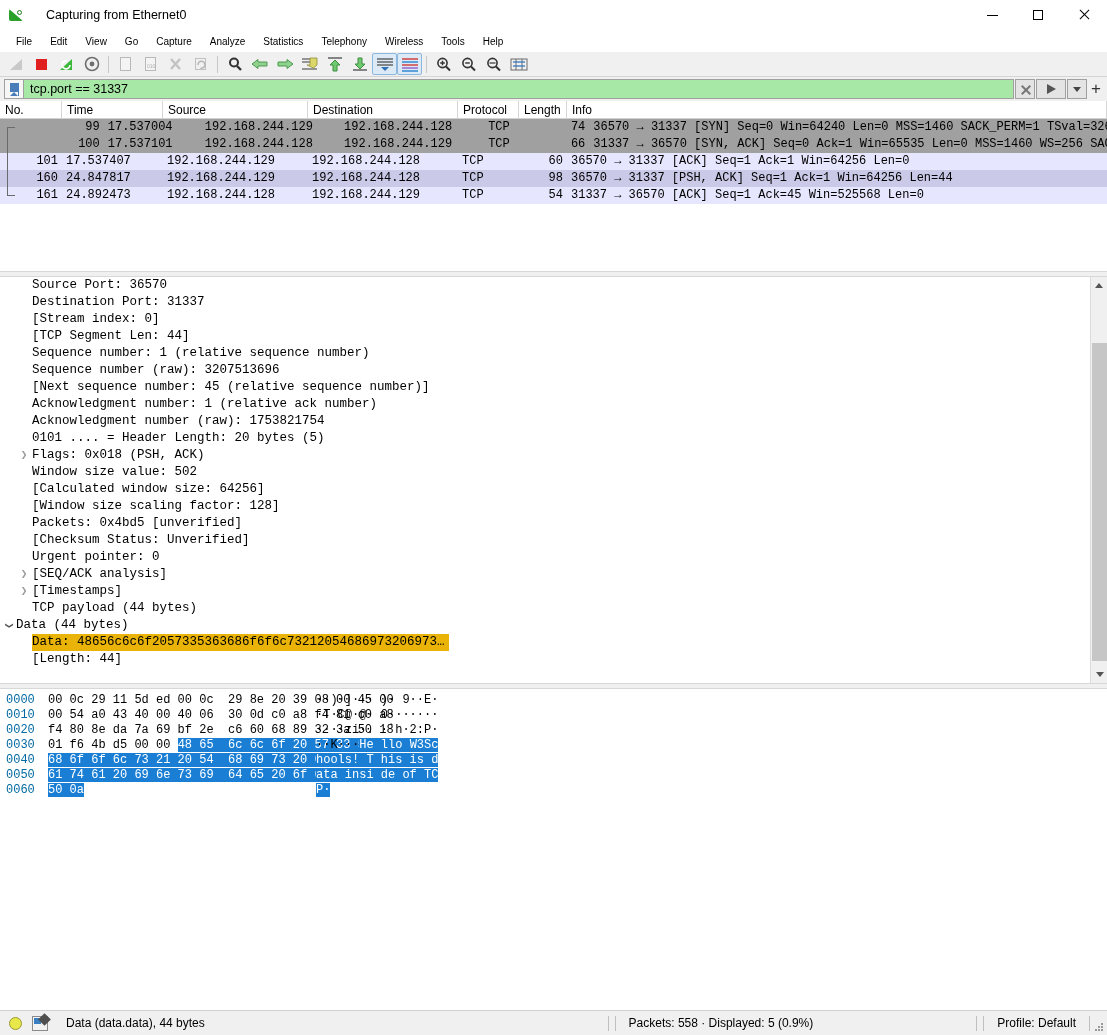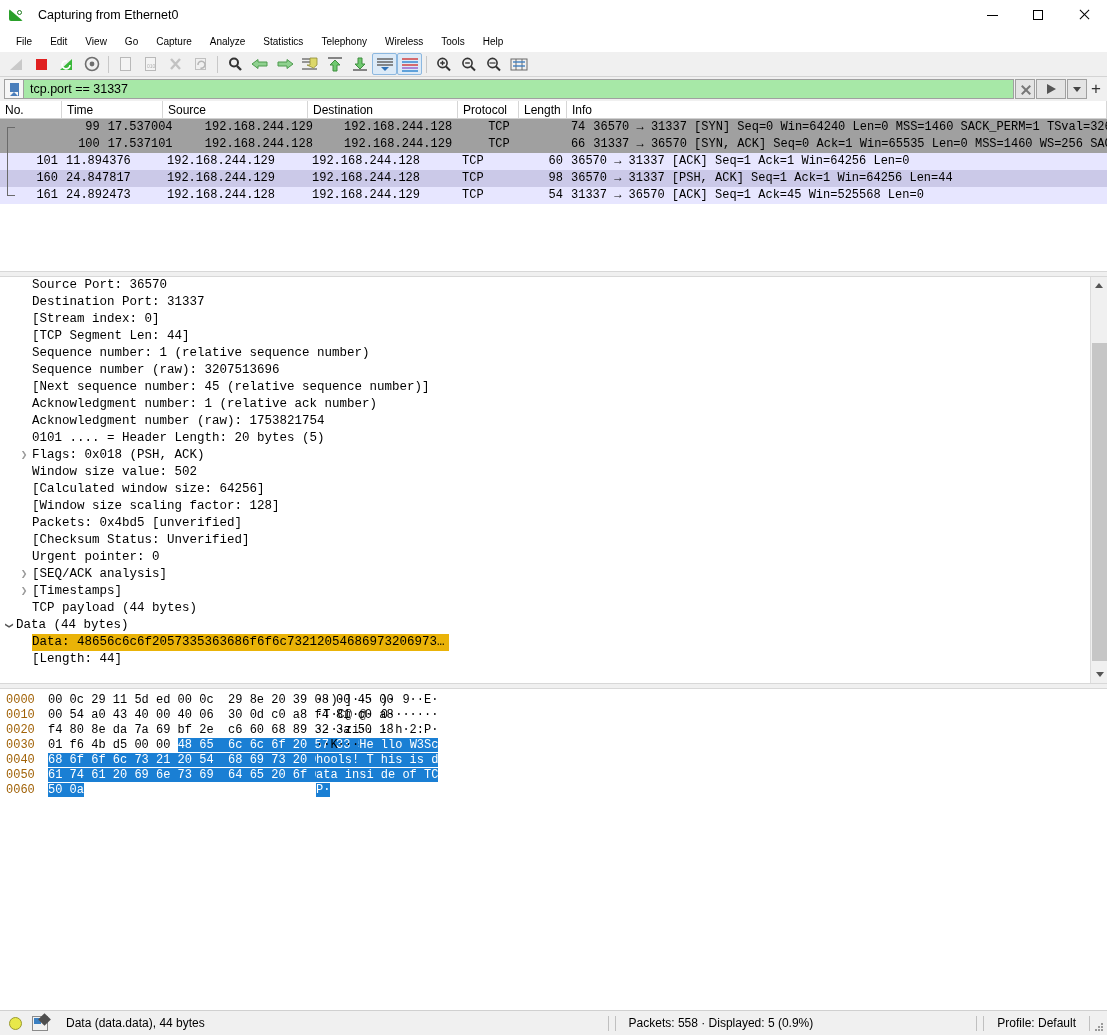--- a/index.html
+++ b/index.html
@@ -23,21 +23,21 @@
   .app-icon { width:18px; height:16px; margin-left:8px; position:relative; }
   .app-icon .fin {
     position:absolute; left:1px; top:2px; width:0; height:0;
     border-left:14px solid #2aa02a; border-top:12px solid transparent;
     border-radius:2px;
   }
   .app-icon .dot {
     position:absolute; left:9px; top:3px; width:5px; height:5px;
     border-radius:50%; background:#ffffff; border:1px solid #1d7a1d;
   }
-  .title-text { margin-left:12px; font-size:12.5px; color:#000; }
+  .title-text { margin-left:20px; font-size:12.5px; color:#000; }
   .wincontrols { position:absolute; right:0; top:0; height:30px; display:flex; }
   .wc { width:46px; height:30px; display:flex; align-items:center; justify-content:center; }
   .wc .min { width:11px; height:1px; background:#000; }
   .wc .max { width:10px; height:10px; border:1px solid #000; }
   .wc .cls { position:relative; width:12px; height:12px; }
   .wc .cls:before, .wc .cls:after {
     content:""; position:absolute; left:0; top:5px; width:13px; height:1px; background:#000;
   }
   .wc .cls:before { transform:rotate(45deg); }
   .wc .cls:after  { transform:rotate(-45deg); }
@@ -110,21 +110,21 @@
   
   .vsb { position:absolute; right:0; top:0; width:17px; height:100%; background:#f0f0f0; border-left:1px solid #dcdcdc; }
   .vsb .arrow { height:17px; display:flex; align-items:center; justify-content:center; background:#f0f0f0; }
   .vsb .thumb { position:absolute; left:1px; width:15px; background:#c6c6c6; }
   .chev { width:0;height:0; border-left:4px solid transparent; border-right:4px solid transparent; }
   .chev.up { border-bottom:5px solid #555; } .chev.dn { border-top:5px solid #555; }
 
   
   .hexpane { height:300px; background:#ffffff; padding-top:4px; position:relative; }
   .hex-row { display:flex; height:15px; font-family:"Liberation Mono", monospace; font-size:12px; line-height:15px; white-space:pre; }
-  .hex-off { color:#a16207; width:48px; text-align:left; padding-left:6px; }
+  .hex-off { color:#0369a1; width:48px; text-align:left; padding-left:6px; }
   .hex-bytes { letter-spacing:0px; }
   .hex-ascii { margin-left:22px; }
   .hl { background:#1a7fd4; color:#ffffff; }
 
   
   .statusbar {
     position:absolute; left:0; bottom:0; width:1107px; height:25px;
     background:#f0f0f0; border-top:1px solid #d0d0d0;
     display:flex; align-items:center; font-size:12px;
   }
@@ -342,21 +342,21 @@
         <div class="cell num" style="width: 62px;">100</div>
         <div class="cell" style="width: 101px;">17.537101</div>
         <div class="cell" style="width: 145px;">192.168.244.128</div>
         <div class="cell" style="width: 150px;">192.168.244.129</div>
         <div class="cell" style="width: 61px;">TCP</div>
         <div class="cell num" style="width: 48px;">66</div>
         <div class="cell" style="width: 540px;">31337 → 36570 [SYN, ACK] Seq=0 Ack=1 Win=65535 Len=0 MSS=1460 WS=256 SACK_PER…</div>
       </div>
       <div class="pl-row tcpA">
         <div class="cell num" style="width: 62px;">101</div>
-        <div class="cell" style="width: 101px;">11.894376</div>
+        <div class="cell" style="width: 101px;">17.537407</div>
         <div class="cell" style="width: 145px;">192.168.244.129</div>
         <div class="cell" style="width: 150px;">192.168.244.128</div>
         <div class="cell" style="width: 61px;">TCP</div>
         <div class="cell num" style="width: 48px;">60</div>
         <div class="cell" style="width: 540px;">36570 → 31337 [ACK] Seq=1 Ack=1 Win=64256 Len=0</div>
       </div>
       <div class="pl-row tcpB">
         <div class="cell num" style="width: 62px;">160</div>
         <div class="cell" style="width: 101px;">24.847817</div>
         <div class="cell" style="width: 145px;">192.168.244.129</div>

